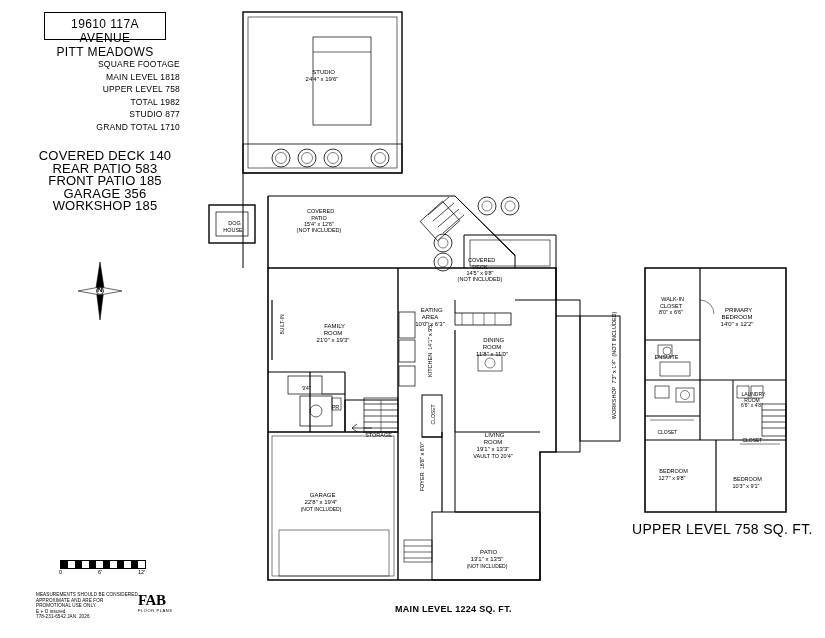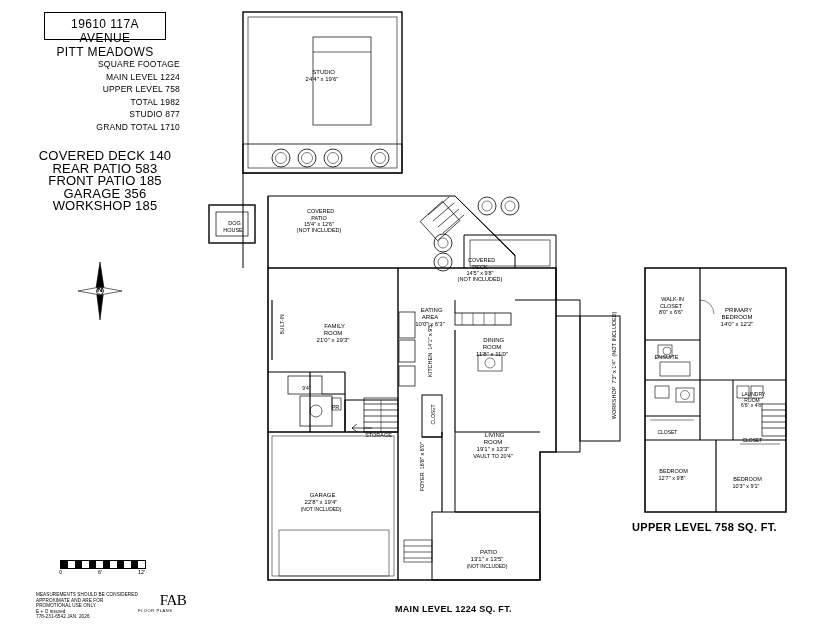--- a/index.html
+++ b/index.html
@@ -21,27 +21,27 @@
   .stats2{position:absolute;left:30px;top:150px;width:150px;text-align:center;
           font-size:13px;line-height:12.5px;letter-spacing:.2px;}
   .legal{position:absolute;left:36px;top:592px;width:110px;font-size:4.6px;
          line-height:5.6px;letter-spacing:.1px;text-align:left;}
   .scalewrap{position:absolute;left:60px;top:560px;width:86px;}
   .scalebar{width:84px;height:7px;border:1px solid #000;
             background:repeating-linear-gradient(90deg,#000 0 7px,#fff 7px 14px);}
   .scalenums{position:relative;height:10px;font-size:5.5px;}
   .scalenums span{position:absolute;top:0;}
   .fabwrap{position:absolute;left:138px;top:592px;width:70px;}
-  .fab{font-size:15px;font-weight:normal;font-family:"Liberation Serif",serif;
-       letter-spacing:-.5px;text-align:center;}
+  .fab{font-size:15px;font-weight:bold;font-family:"Liberation Serif",serif;
+       letter-spacing:-.5px;}
   .fabsub{font-size:4px;letter-spacing:.6px;margin-top:-1px;}
   .bottomtitle{position:absolute;left:395px;top:604px;font-size:9px;
                font-weight:bold;letter-spacing:.3px;}
-  .uppertitle{position:absolute;left:632px;top:521px;font-size:11px;
-              font-weight:bold;letter-spacing:.3px;}
+  .uppertitle{position:absolute;left:632px;top:521px;font-size:14px;
+              font-weight:normal;letter-spacing:.3px;}
 </style>
 </head>
 <body>
 
 <svg class="plan" viewBox="0 0 825 638" xmlns="http://www.w3.org/2000/svg">
   <g fill="none" stroke="#000" stroke-width="1.4">
 
     <rect x="243" y="12" width="159" height="161"></rect>
     <rect x="248" y="17" width="149" height="151" stroke-width="0.6"></rect>
 
@@ -215,21 +215,21 @@
   </g>
 </svg>
 
 <div class="title-box">
   <div style="margin-top:4px;">19610 117A AVENUE</div>
   <div>PITT MEADOWS</div>
 </div>
 
 <div class="stats">
   <div>SQUARE FOOTAGE</div>
-  <div>MAIN LEVEL 1224</div>
+  <div>MAIN LEVEL 1818</div>
   <div>UPPER LEVEL 758</div>
   <div>TOTAL 1982</div>
   <div>STUDIO 877</div>
   <div>GRAND TOTAL 1710</div>
 </div>
 
 <div class="stats2">
   <div>COVERED DECK 140</div>
   <div>REAR PATIO 583</div>
   <div>FRONT PATIO 185</div>

